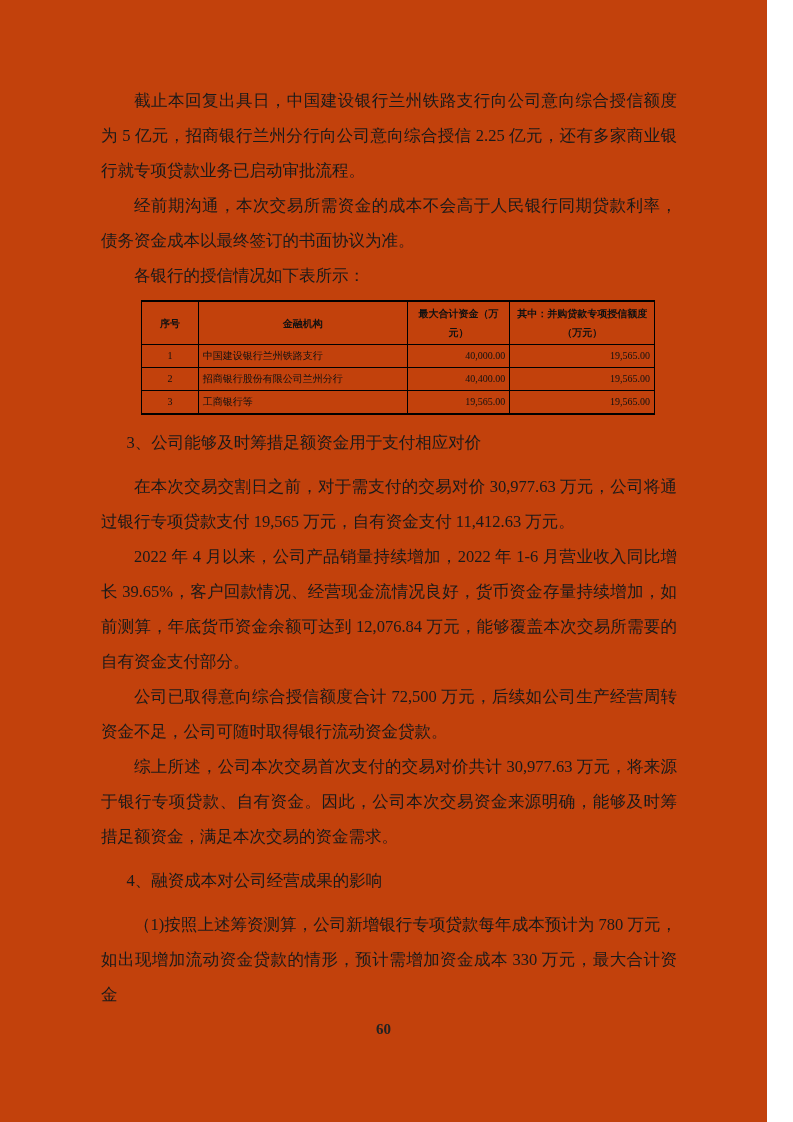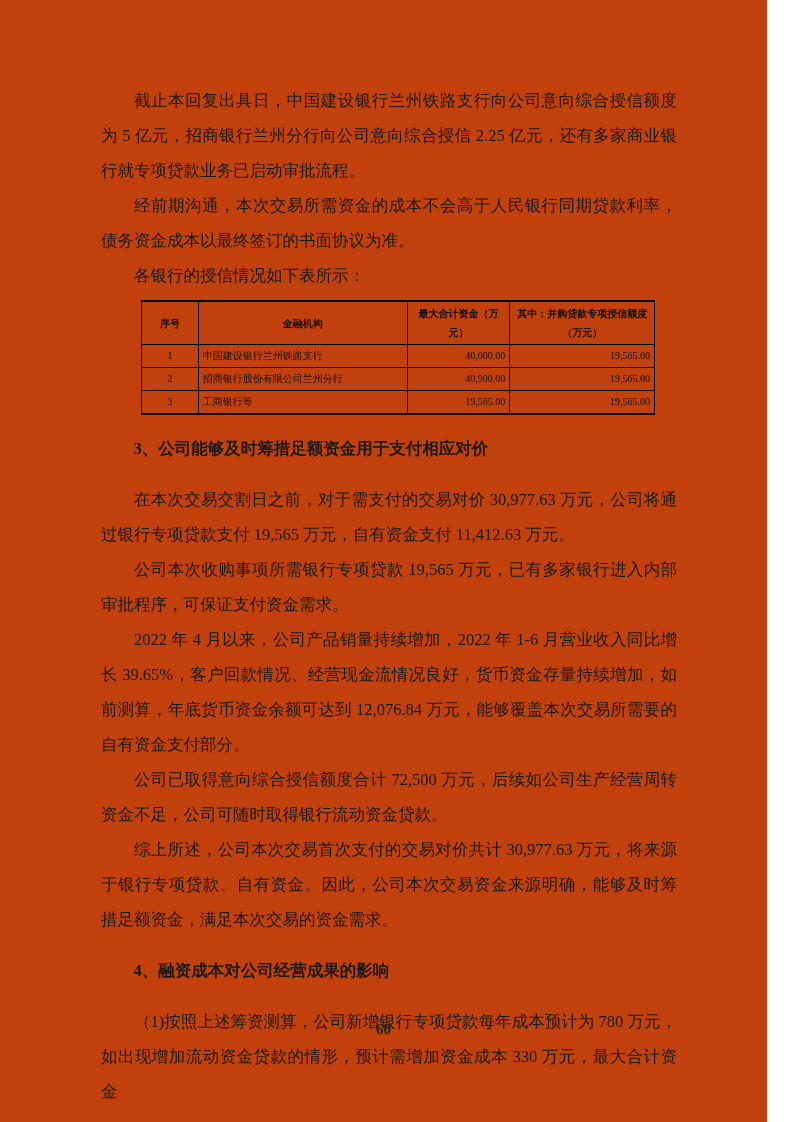--- a/index.html
+++ b/index.html
@@ -24,26 +24,25 @@
   }
   .para {
     margin: 0;
     font-size: 16.5px;
     line-height: 35px;
     text-align: justify;
     text-indent: 2em;
     word-break: break-all;
   }
   .heading {
-    margin: 16px;
+    margin: 9px;
     font-size: 16.5px;
     line-height: 35px;
     text-align: left;
     text-indent: 1em;
-    font-weight: bold;
   }
   table.credit-table {
     width: 514px;
     margin: 7px 0 10px 40px;
     border-collapse: collapse;
     border-top: 2.5px solid #000;
     border-bottom: 2.5px solid #000;
     font-size: 10px;
     color: #111;
   }
@@ -108,35 +107,34 @@
       <tbody>
         <tr>
           <td class="cell-no">1</td>
           <td class="cell-inst">中国建设银行兰州铁路支行</td>
           <td class="cell-num">40,000.00</td>
           <td class="cell-num">19,565.00</td>
         </tr>
         <tr>
           <td class="cell-no">2</td>
           <td class="cell-inst">招商银行股份有限公司兰州分行</td>
-          <td class="cell-num">40,900.00</td>
+          <td class="cell-num">40,400.00</td>
           <td class="cell-num">19,565.00</td>
         </tr>
         <tr>
           <td class="cell-no">3</td>
           <td class="cell-inst">工商银行等</td>
           <td class="cell-num">19,565.00</td>
           <td class="cell-num">19,565.00</td>
         </tr>
       </tbody>
     </table>
 
     <p class="heading">3、公司能够及时筹措足额资金用于支付相应对价</p>
     <p class="para">在本次交易交割日之前，对于需支付的交易对价 30,977.63 万元，公司将通过银行专项贷款支付 19,565 万元，自有资金支付 11,412.63 万元。</p>
-    <p class="para">公司本次收购事项所需银行专项贷款 19,565 万元，已有多家银行进入内部审批程序，可保证支付资金需求。</p>
     <p class="para">2022 年 4 月以来，公司产品销量持续增加，2022 年 1-6 月营业收入同比增长 39.65%，客户回款情况、经营现金流情况良好，货币资金存量持续增加，如前测算，年底货币资金余额可达到 12,076.84 万元，能够覆盖本次交易所需要的自有资金支付部分。</p>
     <p class="para">公司已取得意向综合授信额度合计 72,500 万元，后续如公司生产经营周转资金不足，公司可随时取得银行流动资金贷款。</p>
     <p class="para">综上所述，公司本次交易首次支付的交易对价共计 30,977.63 万元，将来源于银行专项贷款、自有资金。因此，公司本次交易资金来源明确，能够及时筹措足额资金，满足本次交易的资金需求。</p>
     <p class="heading">4、融资成本对公司经营成果的影响</p>
     <p class="para">（1)按照上述筹资测算，公司新增银行专项贷款每年成本预计为 780 万元，如出现增加流动资金贷款的情形，预计需增加资金成本 330 万元，最大合计资金</p>
 
   </div>
 
   <div class="page-number">60</div>
 </div>

